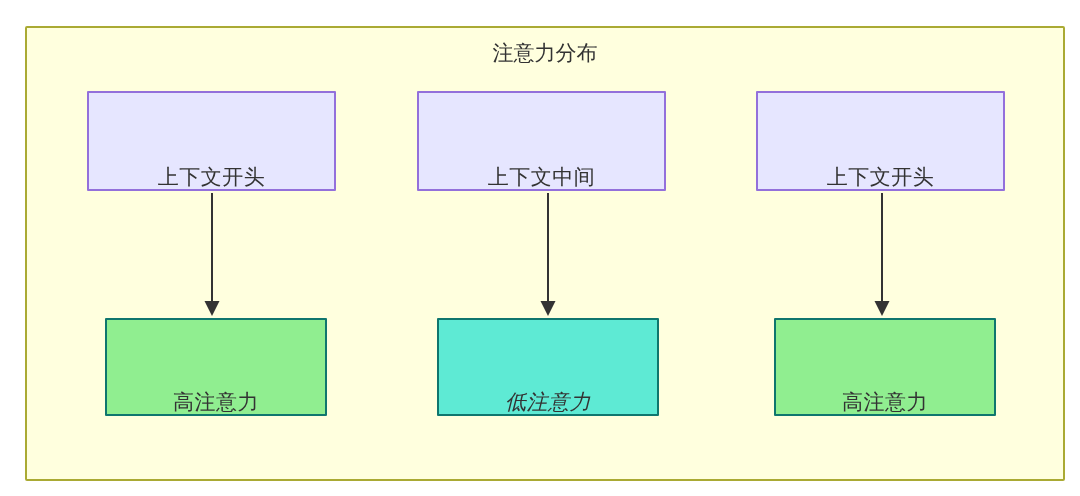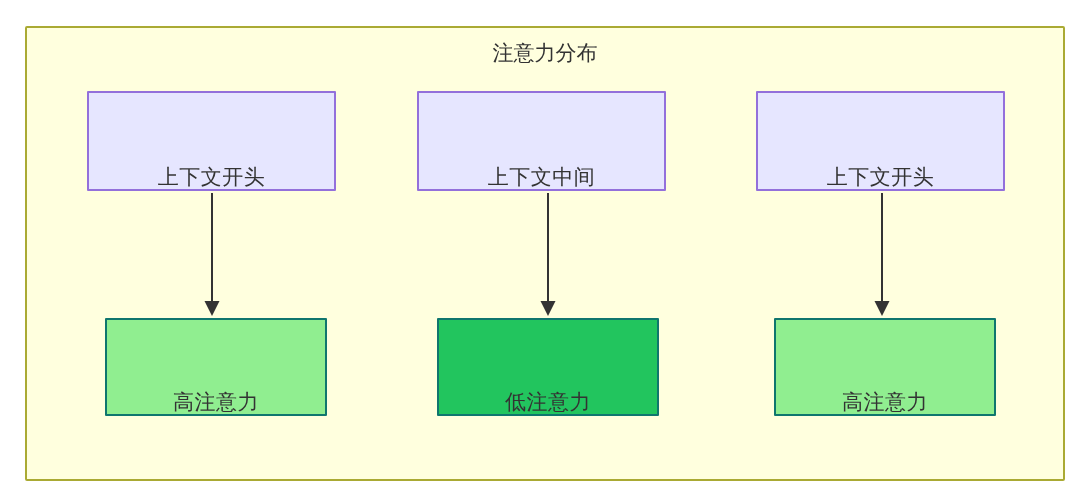--- a/index.html
+++ b/index.html
@@ -68,21 +68,22 @@
   .node.attention {
     width: 222px;
     height: 98px;
     border: 2px solid #0f766e;
     border-radius: 1px;
   }
   .node.attention.high {
     background: #90ee90;
   }
   .node.attention.low {
-    background: #22c55e;
+    background: #5eead4;
+    font-style: italic;
   }
   
   .col1.context  { left: 87px;  top: 91px; }
   .col2.context  { left: 417px; top: 91px; }
   .col3.context  { left: 756px; top: 91px; }
   .col1.attention { left: 105px; top: 318px; }
   .col2.attention { left: 437px; top: 318px; }
   .col3.attention { left: 774px; top: 318px; }
   
   .edge-layer {

